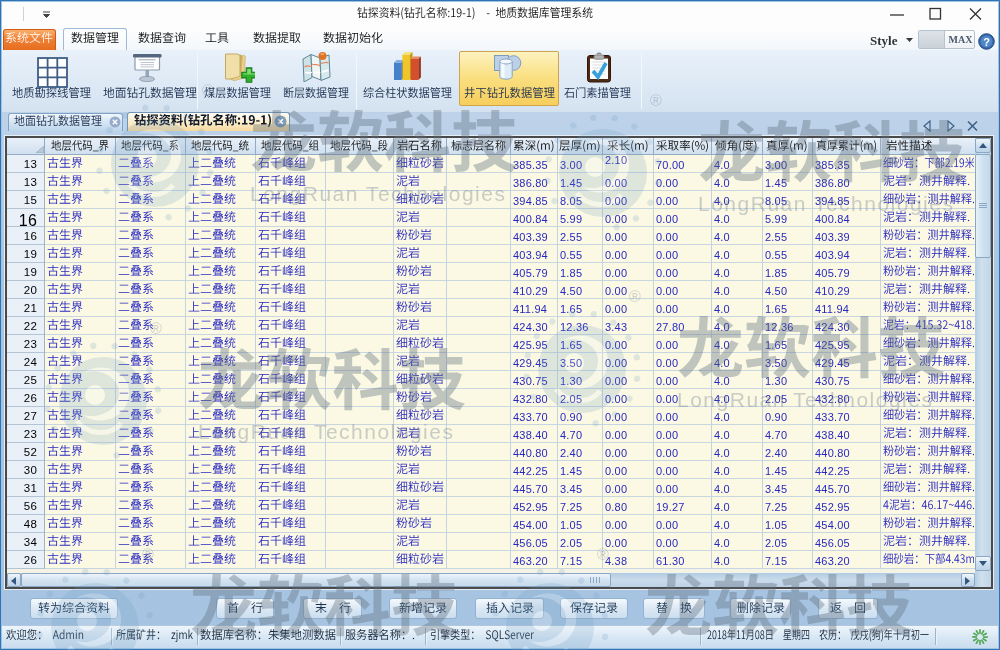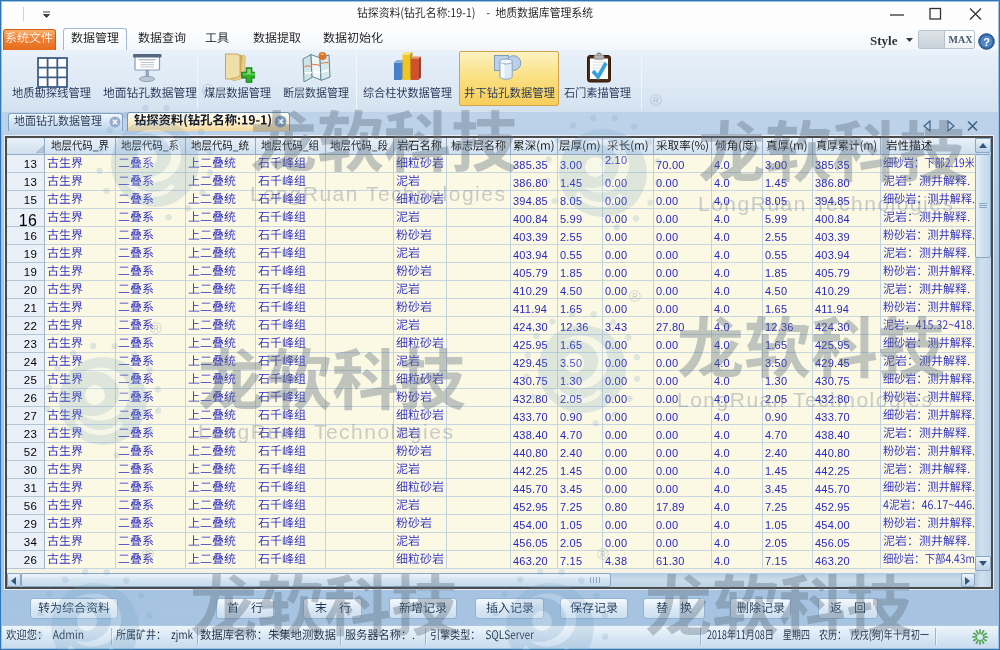--- a/index.html
+++ b/index.html
@@ -748,28 +748,28 @@
   </svg>
 <svg style="position:absolute;left:258.0px;top:498.5px;" width="50" height="17" fill="#2828c0">
     <use href="#s33" y="10.1"></use>
   </svg>
 <svg style="position:absolute;left:396.0px;top:498.5px;" width="26" height="17" fill="#2828c0">
     <use href="#s36" y="10.1"></use>
   </svg>
 <div class="num" style="left:513px;top:500.5px">452.95</div>
 <div class="num" style="left:560px;top:500.5px">7.25</div>
 <div class="num" style="left:605px;top:500.5px">0.80</div>
-<div class="num" style="left:656px;top:500.5px">17.89</div>
+<div class="num" style="left:656px;top:500.5px">19.27</div>
 <div class="num" style="left:714px;top:500.5px">4.0</div>
 <div class="num" style="left:765px;top:500.5px">7.25</div>
 <div class="num" style="left:815px;top:500.5px">452.95</div>
 <svg style="position:absolute;left:883.0px;top:498.5px;width:91px;overflow:hidden;" width="94" height="17" fill="#2828c0">
     <use href="#s42" transform="translate(0 10.1) scale(0.9042 1)"></use>
   </svg>
-<div class="num" style="left:7px;top:518.0px;width:30px;text-align:right;color:#000;font-size:11.5px">29</div>
+<div class="num" style="left:7px;top:518.0px;width:30px;text-align:right;color:#000;font-size:11.5px">48</div>
 <svg style="position:absolute;left:47.0px;top:516.5px;" width="38" height="17" fill="#2828c0">
     <use href="#s30" y="10.1"></use>
   </svg>
 <svg style="position:absolute;left:118.0px;top:516.5px;" width="38" height="17" fill="#2828c0">
     <use href="#s31" y="10.1"></use>
   </svg>
 <svg style="position:absolute;left:188.0px;top:516.5px;" width="50" height="17" fill="#2828c0">
     <use href="#s32" y="10.1"></use>
   </svg>
 <svg style="position:absolute;left:258.0px;top:516.5px;" width="50" height="17" fill="#2828c0">

